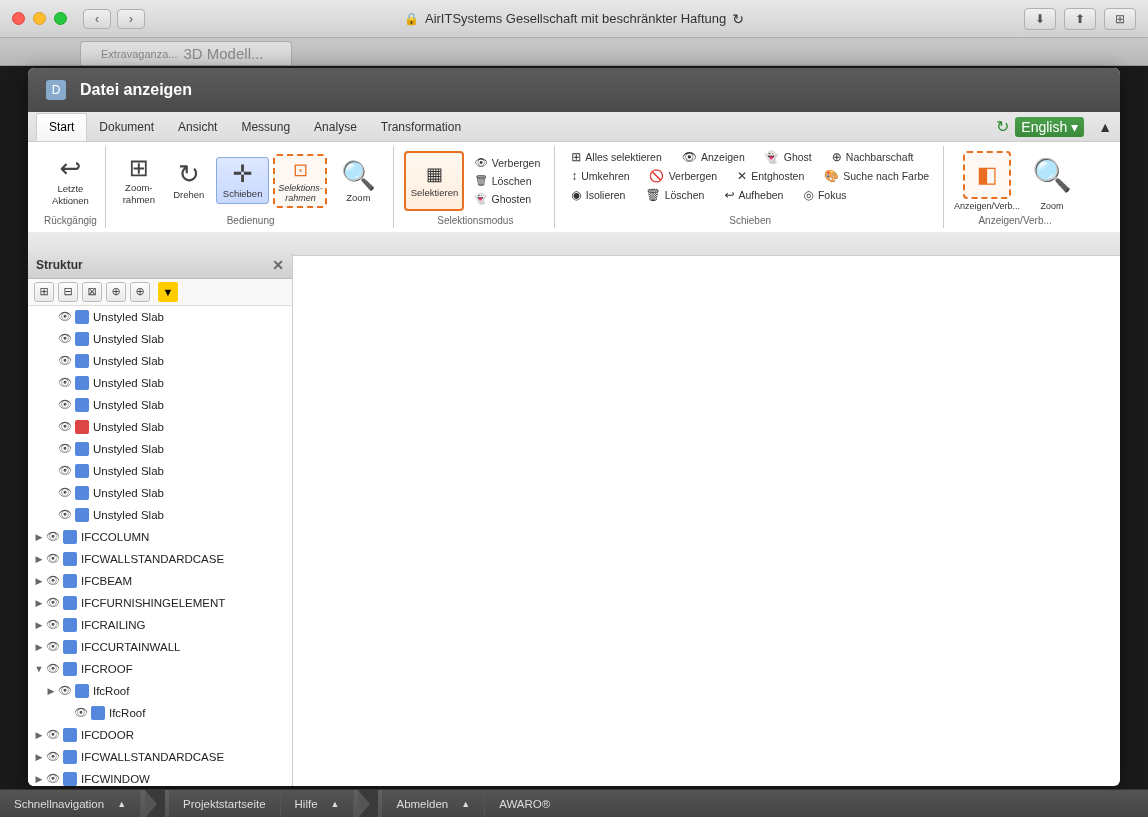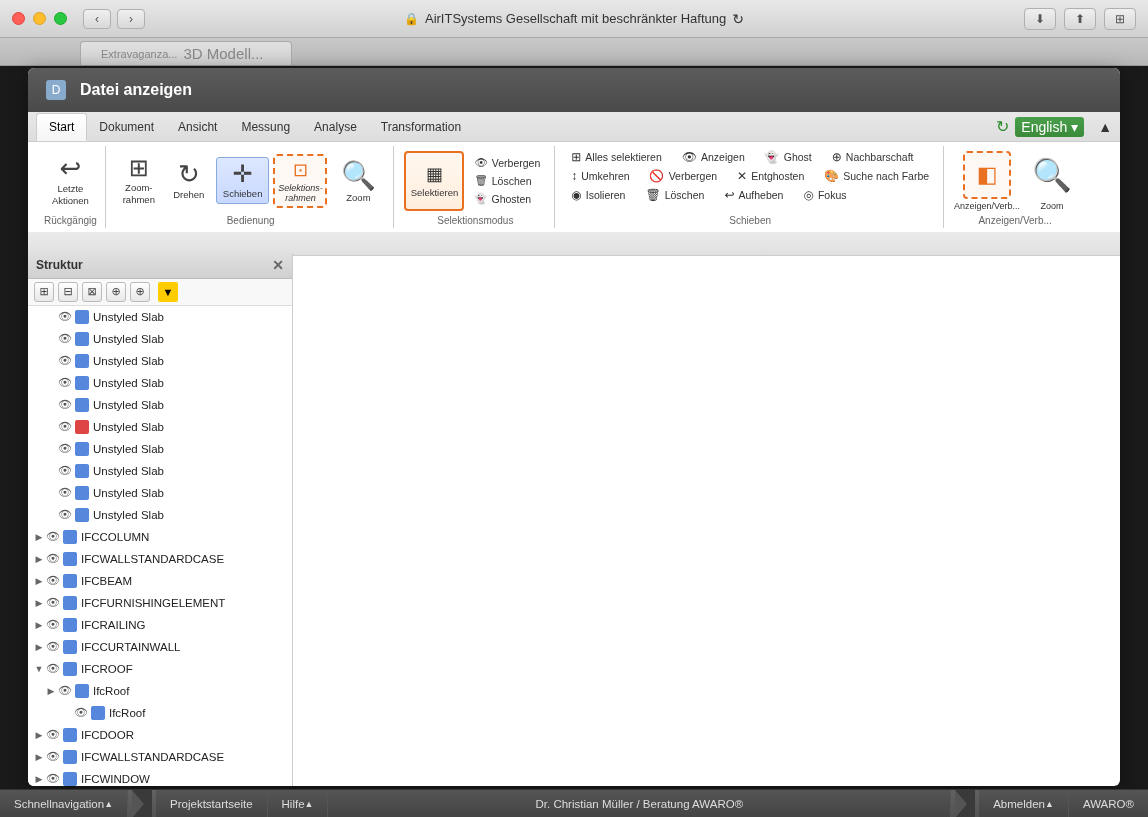--- a/index.html
+++ b/index.html
@@ -323,21 +323,21 @@
       align-items: center;
       padding: 0 0;
       border-top: 1px solid #333;
     }
     .status-item {
       padding: 0 14px;
       font-size: 11.5px;
       color: #ddd;
       display: flex;
       align-items: center;
-      gap: 0;
+      gap: 13px;
       border-right: 1px solid #555;
       height: 100%;
       text-align: center;
     }
     .status-item:last-child { border-right: none; }
     .status-sep { width: 28px; height: 100%; background: rgba(255,255,255,0.08); display: flex; align-items: center; justify-content: center; }
 
     
     .zoom-icon { font-size: 28px; color: #555; }
   </style>
@@ -822,23 +822,20 @@
       <polygon points="0,0 12,14 0,28" fill="#555"></polygon>
     </svg>
   </div>
   <div class="status-item">
     <span>Projektstartseite</span>
   </div>
   <div class="status-item">
     <span>Hilfe</span>
     <span style="font-size:9px;">▲</span>
   </div>
-  <div class="status-item" style="flex:1;justify-content:center;">
-    <span>Dr. Christian Müller / Beratung AWARO®</span>
-  </div>
   <div class="status-sep">
     <svg width="20" height="28" viewBox="0 0 20 28">
       <polygon points="0,0 20,0 20,28 0,28" fill="#3a3a3a"></polygon>
       <polygon points="0,0 12,14 0,28" fill="#555"></polygon>
     </svg>
   </div>
   <div class="status-item">
     <span>Abmelden</span>
     <span style="font-size:9px;">▲</span>
   </div>

